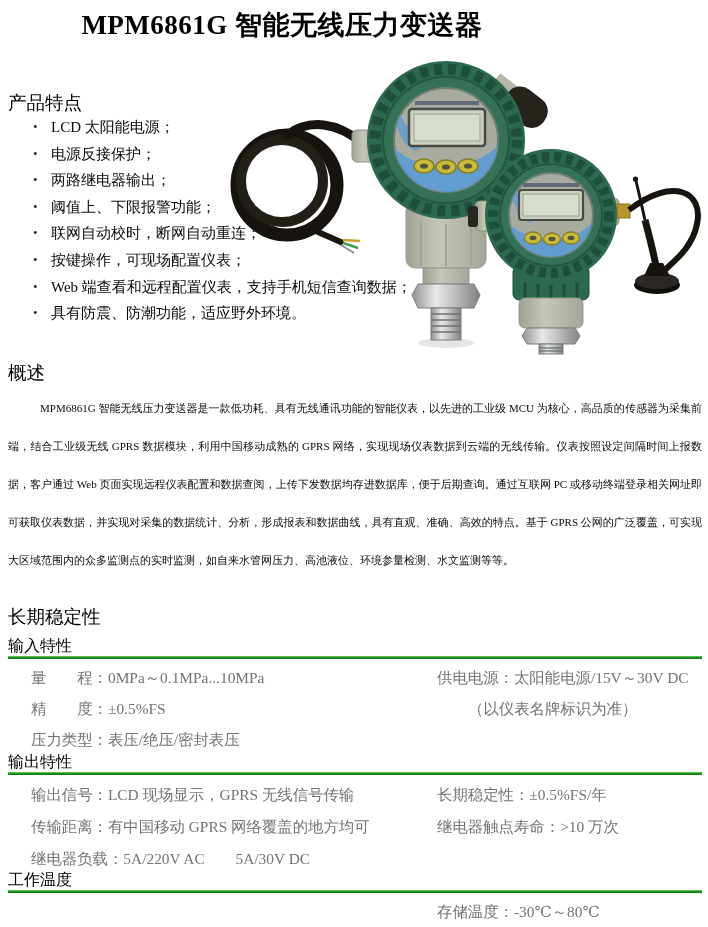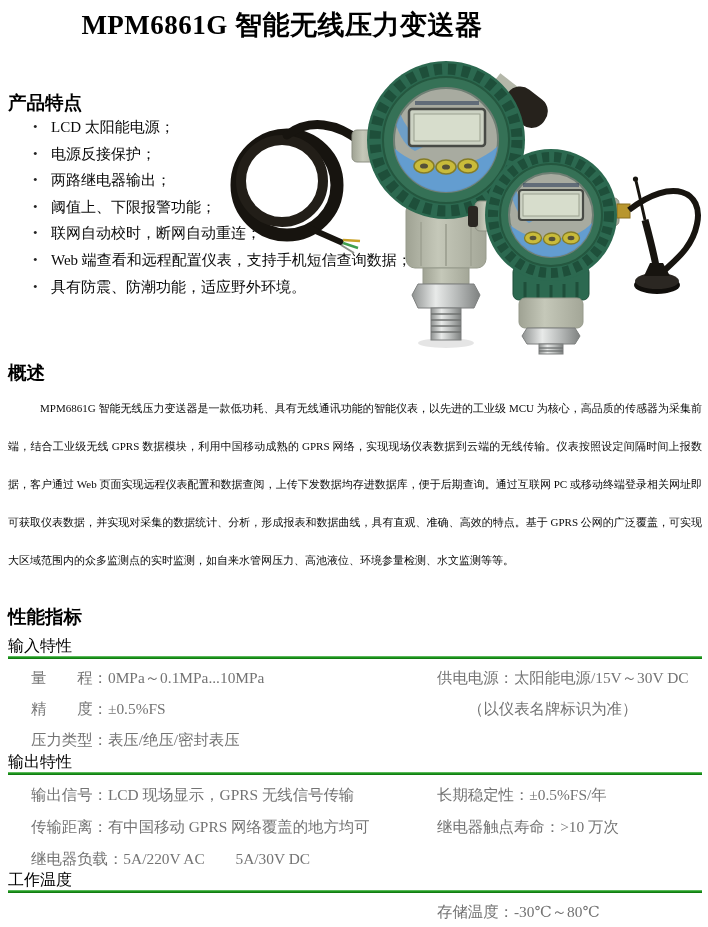--- a/index.html
+++ b/index.html
@@ -10,21 +10,21 @@
   }
   h1,h2,p,ul{margin:0;padding:0;}
 
   #page-title{
     position:absolute;top:7px;left:0;width:564px;text-align:center;
     font-size:27px;font-weight:700;letter-spacing:0.5px;
     font-family:"Liberation Serif","DejaVu Serif",serif;color:#000;
   }
   .heading{
     font-family:"Liberation Sans","DejaVu Sans",sans-serif;
-    font-weight:700;font-size:18.5px;color:#000;
+    font-weight:400;font-size:18.5px;color:#000;
   }
   #features-heading{position:absolute;top:90px;left:8px;}
   #features-list{position:absolute;top:114px;left:32px;list-style:none;}
   .feature{
     position:relative;padding-left:19px;height:26.6px;line-height:26.6px;
     font-size:15px;white-space:nowrap;
   }
   .feature::before{content:"•";position:absolute;left:1px;top:0;font-size:13px;color:#222;}
 
   #product-images{position:absolute;left:225px;top:52px;width:483px;height:303px;}
@@ -64,20 +64,21 @@
   <h1 id="page-title">MPM6861G 智能无线压力变送器</h1>
 
   <h2 id="features-heading" class="heading">产品特点</h2>
 
   <ul id="features-list">
     <li class="feature">LCD 太阳能电源；</li>
     <li class="feature">电源反接保护；</li>
     <li class="feature">两路继电器输出；</li>
     <li class="feature">阈值上、下限报警功能；</li>
     <li class="feature">联网自动校时，断网自动重连；</li>
+    <li class="feature">按键操作，可现场配置仪表；</li>
     <li class="feature">Web 端查看和远程配置仪表，支持手机短信查询数据；</li>
     <li class="feature">具有防震、防潮功能，适应野外环境。</li>
   </ul>
 
   <div id="product-images">
     <svg viewBox="0 0 483 303" width="483" height="303">
       <defs>
         <linearGradient id="steel" x1="0" y1="0" x2="1" y2="0">
           <stop offset="0" stop-color="#8f9291"></stop>
             <stop offset="0.35" stop-color="#e8eae9"></stop>
@@ -210,21 +211,21 @@
             <ellipse cx="346" cy="186" rx="3.4" ry="2.2" fill="#565138"></ellipse>
           </g>
         </g>
       </g>
     </svg>
   </div>
 
   <h2 id="overview-heading" class="heading">概述</h2>
   <p id="overview-text">MPM6861G 智能无线压力变送器是一款低功耗、具有无线通讯功能的智能仪表，以先进的工业级 MCU 为核心，高品质的传感器为采集前端，结合工业级无线 GPRS 数据模块，利用中国移动成熟的 GPRS 网络，实现现场仪表数据到云端的无线传输。仪表按照设定间隔时间上报数据，客户通过 Web 页面实现远程仪表配置和数据查阅，上传下发数据均存进数据库，便于后期查询。通过互联网 PC 或移动终端登录相关网址即可获取仪表数据，并实现对采集的数据统计、分析，形成报表和数据曲线，具有直观、准确、高效的特点。基于 GPRS 公网的广泛覆盖，可实现大区域范围内的众多监测点的实时监测，如自来水管网压力、高池液位、环境参量检测、水文监测等等。</p>
 
-  <h2 id="specs-heading" class="heading">性能指标</h2>
+  <h2 id="specs-heading" class="heading">长期稳定性</h2>
 
   <div id="input-label" class="spec-label">输入特性</div>
   <div id="rule-input" class="rule"></div>
   <div id="spec-range" class="cell col-l">量　　程：0MPa～0.1MPa...10MPa</div>
   <div id="spec-power" class="cell col-r">供电电源：太阳能电源/15V～30V DC</div>
   <div id="spec-accuracy" class="cell col-l">精　　度：±0.5%FS</div>
   <div id="spec-power-note" class="cell">（以仪表名牌标识为准）</div>
   <div id="spec-pressure-type" class="cell col-l">压力类型：表压/绝压/密封表压</div>
 
   <div id="output-label" class="spec-label">输出特性</div>

